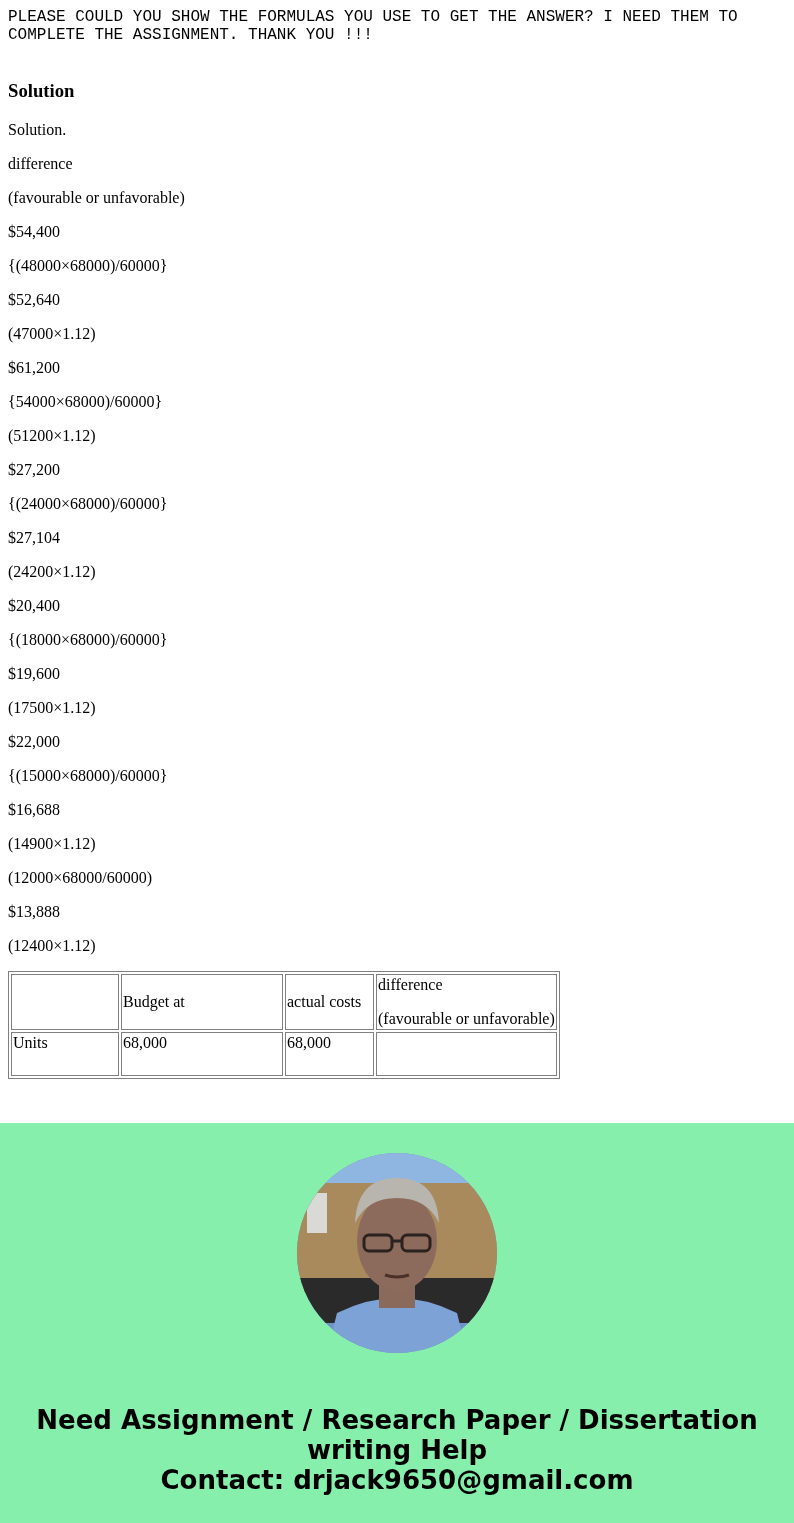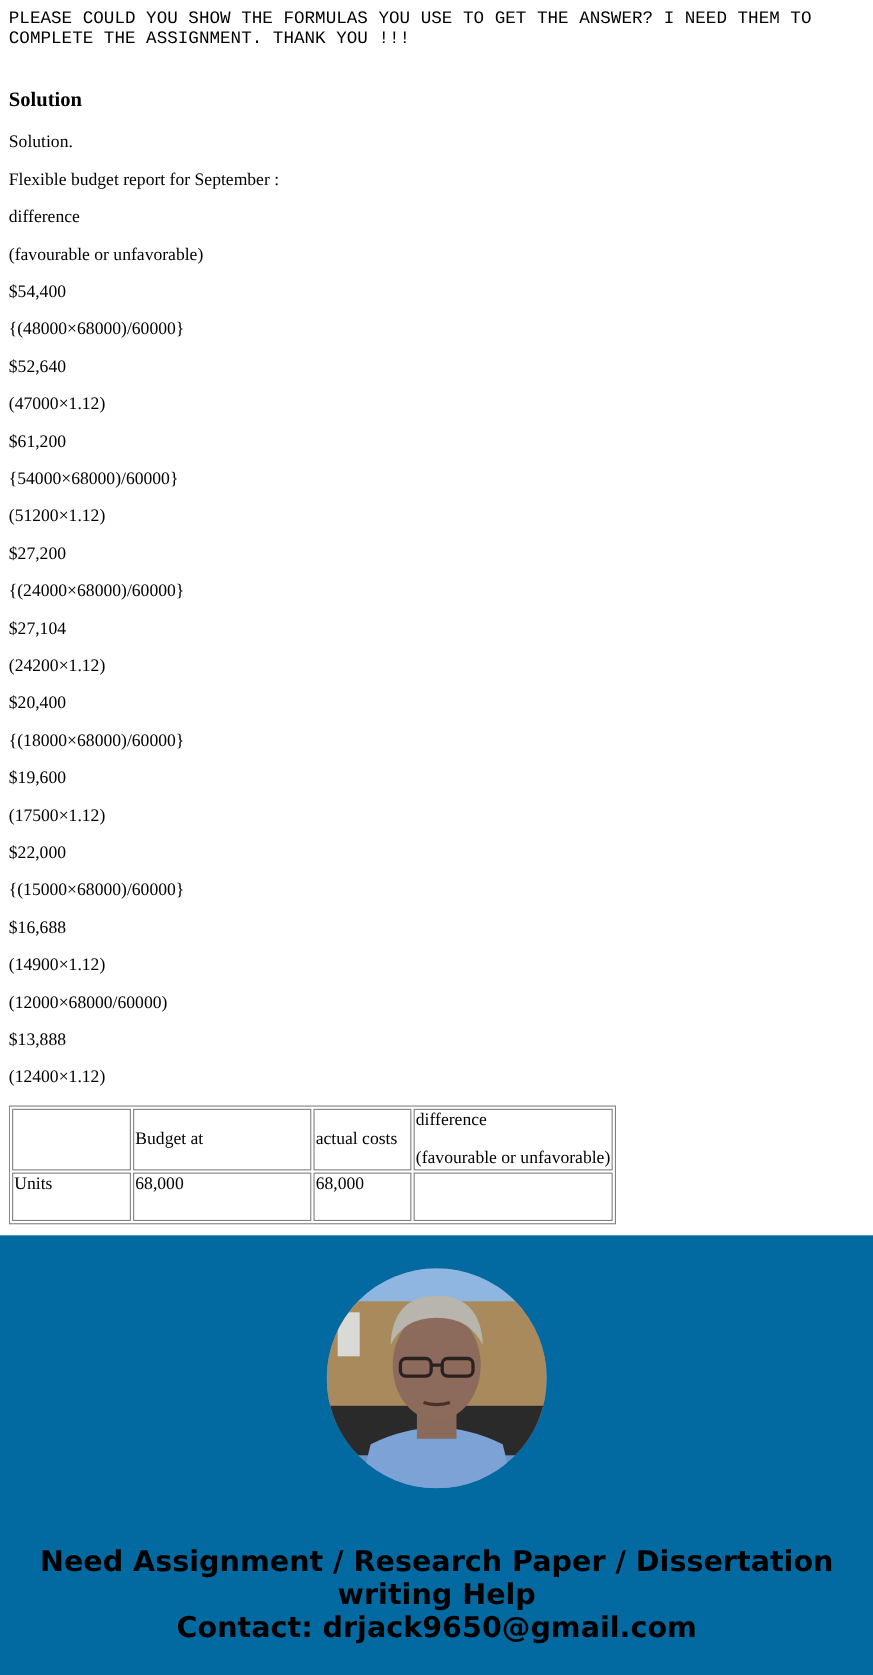--- a/index.html
+++ b/index.html
@@ -8,36 +8,35 @@
   .content { position: absolute; left: 8px; top: 0; width: 778px; height: 1123px; overflow: hidden; }
   .question { margin: 8px 0 0 0; line-height: 18px; width: 760px; font-family: Liberation Mono, monospace; }
   h3.sol-heading { font-size: 18.7px; font-weight: bold; margin: 36px 0 0 0; line-height: 22px; }
   .para { margin: 16px 0 0 0; line-height: 18px; }
   .para.first { margin-top: 19px; }
   table.report { border: 1px solid #808080; border-spacing: 2px; margin-top: 16px;
                  font-family: "Liberation Serif", serif; font-size: 16px; }
   table.report td { border: 1px solid #808080; padding: 1px; vertical-align: middle; line-height: 18px; }
   td .cellp { margin: 0; }
   td .cellp + .cellp { margin-top: 16px; }
-  .footer { position: absolute; left: 0; top: 1123px; width: 794px; height: 400px; background: #0369a1; }
+  .footer { position: absolute; left: 0; top: 1123px; width: 794px; height: 400px; background: #86efac; }
   .avatar { position: absolute; left: 297px; top: 30px; width: 200px; height: 200px; border-radius: 50%;
             overflow: hidden; background: #6f93c7; }
   .cta { position: absolute; left: 0; top: 282px; width: 794px; text-align: center;
          font-family: "DejaVu Sans", sans-serif; font-weight: bold; font-size: 26px; line-height: 30px; color: #000; }
 </style>
 </head>
 <body>
 
 <div class="content">
   <div class="question">PLEASE COULD YOU SHOW THE FORMULAS YOU USE TO GET THE ANSWER? I NEED THEM TO COMPLETE THE ASSIGNMENT. THANK YOU !!!</div>
 
   <h3 class="sol-heading">Solution</h3>
 
   <div class="para first">Solution.</div>
-  <div class="para">Flexible budget report for September :</div>
   <div class="para">difference</div>
   <div class="para">(favourable or unfavorable)</div>
   <div class="para">$54,400</div>
   <div class="para">{(48000×68000)/60000}</div>
   <div class="para">$52,640</div>
   <div class="para">(47000×1.12)</div>
   <div class="para">$61,200</div>
   <div class="para">{54000×68000)/60000}</div>
   <div class="para">(51200×1.12)</div>
   <div class="para">$27,200</div>

